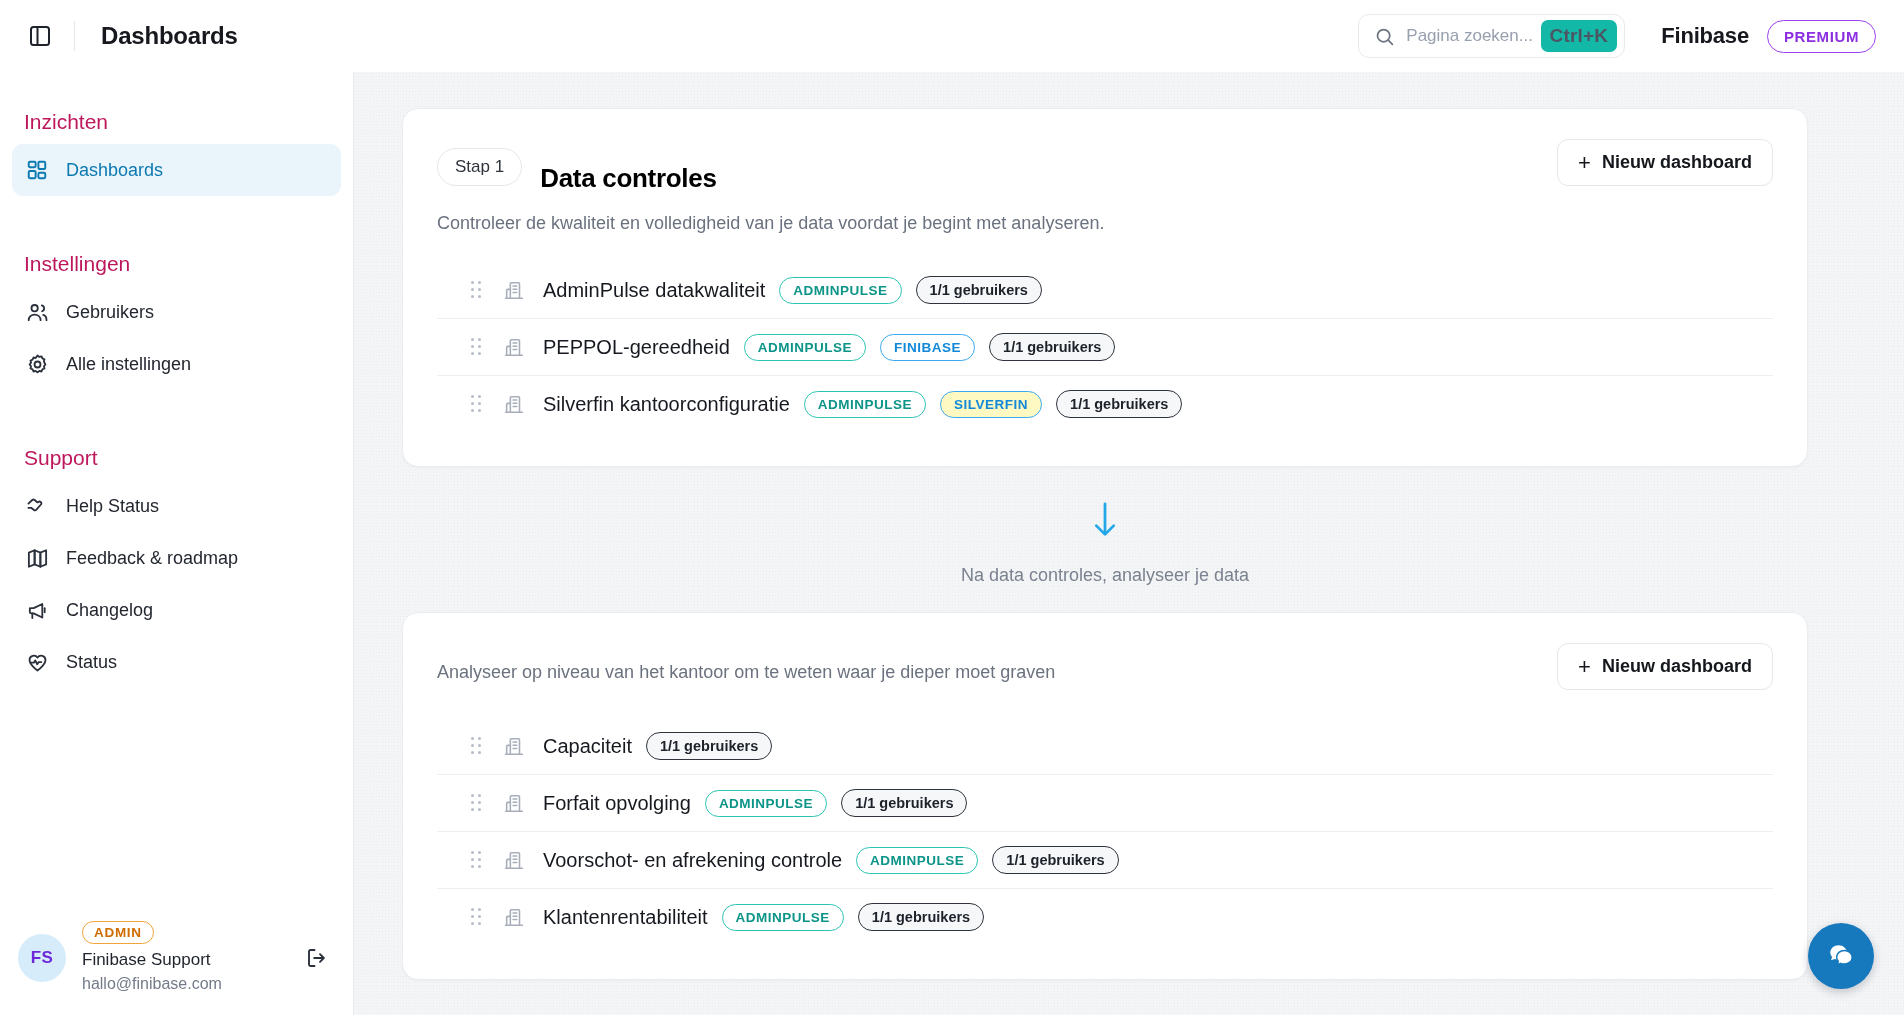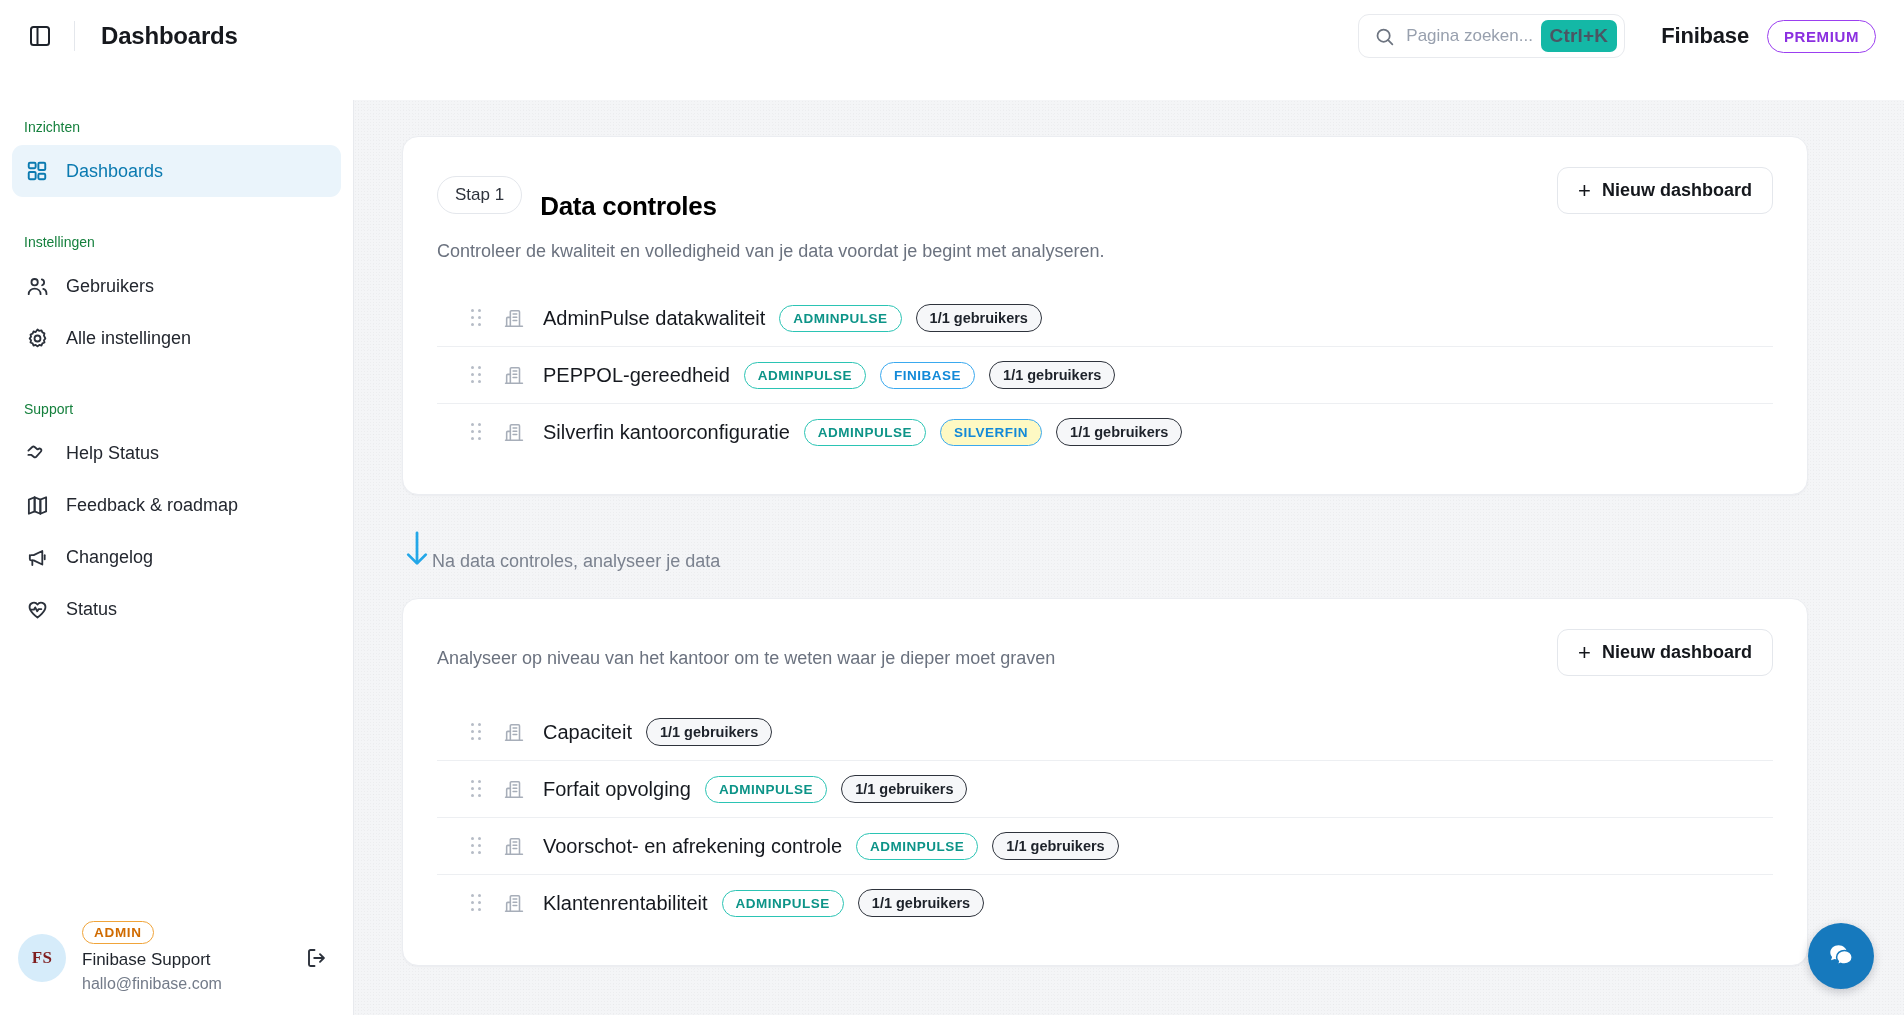--- a/index.html
+++ b/index.html
@@ -2,21 +2,21 @@
 <html><head>
 <meta charset="utf-8">
 <style>
   * { box-sizing: border-box; margin: 0; padding: 0; }
   html, body {
     width: 1904px; height: 1015px;
     font-family: "Liberation Sans", sans-serif;
     background: #ffffff;
     overflow: hidden;
   }
-  .app { display: flex; flex-direction: column; width: 1904px; height: 1015px; gap: 28px; }
+  .app { display: flex; flex-direction: column; width: 1904px; height: 1015px; }
 
   
   .topbar {
     height: 72px; flex: 0 0 72px;
     display: flex; align-items: center;
     background: #ffffff;
     padding: 0 28px 0 18px;
     position: relative; z-index: 30;
   }
   .panel-toggle {
@@ -62,42 +62,42 @@
   .sidebar {
     flex: 0 0 354px; width: 354px;
     background: #ffffff;
     border-right: 1px solid #e8eaee;
     display: flex; flex-direction: column;
     padding: 0 12px;
     position: relative;
   }
   .sb-scroll { flex: 1 1 auto; overflow: hidden; padding-top: 8px; }
   .sb-group-label {
-    font-size: 14px; color: #15803d; padding: 0 12px; margin: 11px 0 10px 0;
+    font-size: 21px; color: #be185d; padding: 0 12px; margin: 30px 0 10px 0;
   }
   .sb-item {
     display: flex; align-items: center; gap: 16px;
     height: 52px; border-radius: 11px; padding: 0 12px;
     cursor: pointer; color: #23272f; font-size: 18px;
   }
   .sb-item.active { background: #eaf4fb; color: #0b7ab0; }
   .sb-item.active .sb-ico svg { stroke: #0b7ab0; }
   .sb-ico { width: 26px; height: 26px; display: flex; align-items: center; justify-content: center; flex: 0 0 26px; }
   .sb-ico svg { stroke: #2b313b; }
   .sb-gap { height: 26px; }
 
   .sb-footer {
     flex: 0 0 auto; padding: 14px 6px 20px 6px;
     display: flex; align-items: center; gap: 16px;
   }
   .avatar {
     width: 48px; height: 48px; flex: 0 0 48px; border-radius: 50%;
-    background: #d6ecfa; color: #7f1d1d;
+    background: #d6ecfa; color: #6d28d9;
     display: flex; align-items: center; justify-content: center;
-    font-size: 17px; font-weight: 700; letter-spacing: 0.3px; font-family: Liberation Serif, serif;
+    font-size: 17px; font-weight: 700; letter-spacing: 0.3px;
   }
   .u-meta { flex: 1 1 auto; min-width: 0; }
   .u-role {
     display: inline-block; font-size: 13.5px; font-weight: 700; letter-spacing: 0.7px;
     color: #d06b00; border: 1.5px solid #f0a43a; border-radius: 999px;
     padding: 3px 11px; margin-bottom: 5px; text-align: right;
   }
   .u-name { font-size: 17px; color: #1f242c; font-weight: 400; line-height: 1.35; }
   .u-mail { font-size: 16px; color: #737b89; line-height: 1.45; }
   .logout { width: 36px; height: 36px; flex: 0 0 36px; display: flex; align-items: center; justify-content: center; cursor: pointer; border-radius: 8px; }
@@ -165,21 +165,21 @@
   .tag-finibase   { color: #1289d8; border: 1.5px solid #3aa9ef; background: #fff; }
   .tag-silverfin  { color: #1289d8; border: 1.5px solid #3aa9ef; background: #fef9c3; }
   .tag-users {
     margin-left: 14px; flex: 0 0 auto; white-space: nowrap;
     font-size: 14.5px; font-weight: 700; color: #1d222a;
     border: 1.5px solid #2e333c; border-radius: 999px; padding: 5px 13px;
     background: #f6f7f9;
   }
 
   .connector {
-    display: flex; flex-direction: row; align-items: center;
+    display: flex; flex-direction: column; align-items: center;
     padding: 34px 0 26px 0;
   }
   .connector-text { font-size: 18px; color: #7b828f; margin-top: 22px; }
 
   
   .chat-fab {
     position: absolute; right: 30px; bottom: 26px;
     width: 66px; height: 66px; border-radius: 50%;
     background: #1679bd; cursor: pointer;
     display: flex; align-items: center; justify-content: center;

